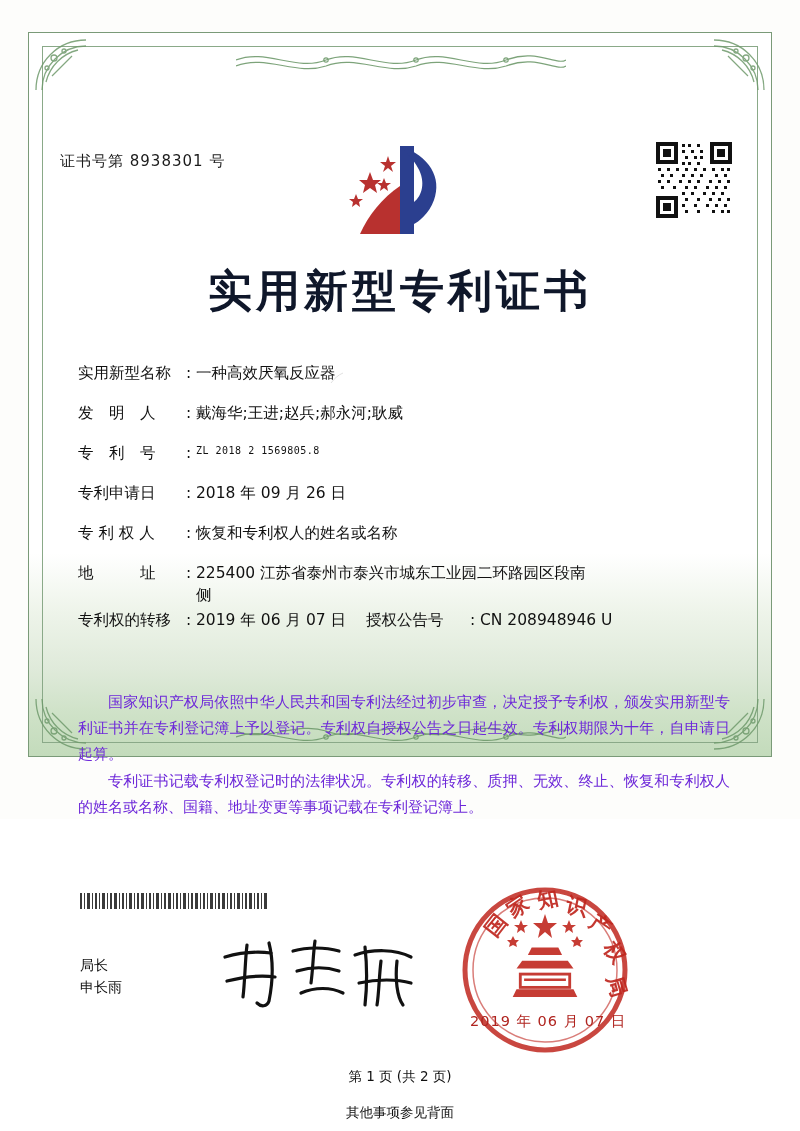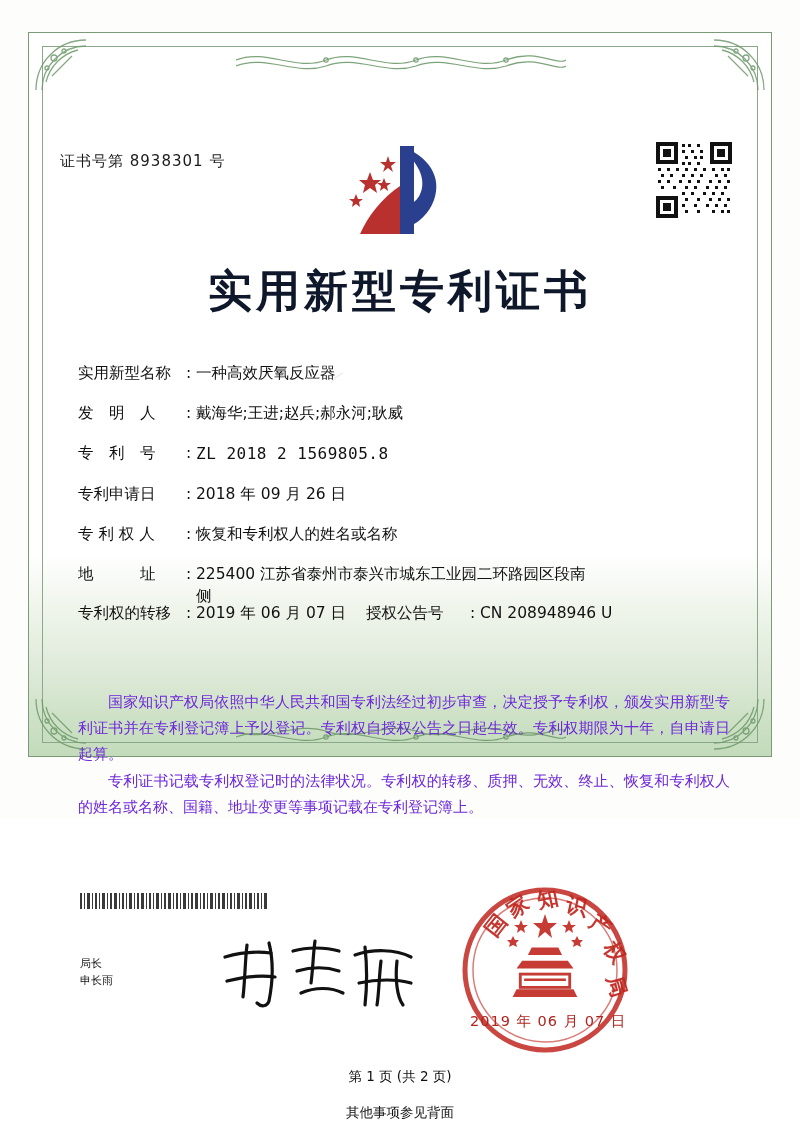--- a/index.html
+++ b/index.html
@@ -62,37 +62,37 @@
     position:absolute;left:78px;top:365px;right:84px;
     font-size:15.5px;color:#111;line-height:1.1;
   }
   .row{display:flex;align-items:flex-start;margin-bottom:23px;}
   .lab{
     width:108px;flex:0 0 108px;white-space:nowrap;
     letter-spacing:0px;
   }
   .colon{width:10px;flex:0 0 10px;}
   .val{flex:1;}
-  .val.mono{font-family:"DejaVu Sans Mono","Liberation Mono",monospace;font-size:16px;letter-spacing:0.5px;}
+  .val.mono{font-family:"DejaVu Sans Mono","Liberation Mono",monospace;font-size:10px;letter-spacing:0.5px;}
   .row-2col{display:flex;align-items:flex-start;margin-bottom:18px;}
   .sub-lab{width:104px;flex:0 0 104px;white-space:nowrap;}
 
   .para{
     position:absolute;left:78px;right:70px;top:690px;
     font-size:15px;color:#6d28d9;line-height:1.72;
     text-align:justify;
     font-family:"DejaVu Serif","Liberation Serif",serif;
   }
   .para p{margin:0 0 2px 0;text-indent:2em;}
 
   .barcode{
     position:absolute;left:80px;top:893px;width:190px;height:16px;
   }
   .sig-block{
-    position:absolute;left:80px;top:955px;font-size:11px;line-height:1.55;color:#111;
+    position:absolute;left:80px;top:955px;font-size:14px;line-height:1.55;color:#111;
   }
   .handwriting{
     position:absolute;left:215px;top:935px;width:210px;height:80px;
   }
   .seal{
     position:absolute;left:455px;top:880px;width:180px;height:180px;
   }
   .seal-date{
     position:absolute;left:470px;top:1012px;font-size:14.5px;color:#b0241f;
     letter-spacing:1px;font-family:"DejaVu Sans","Liberation Sans",sans-serif;
@@ -319,21 +319,21 @@
     <div class="row">
       <div class="lab">专利申请日</div>
       <div class="colon">:</div>
       <div class="val">2018 年 09 月 26 日</div>
     </div>
     <div class="row">
       <div class="lab">专 利 权 人</div>
       <div class="colon">:</div>
       <div class="val">恢复和专利权人的姓名或名称</div>
     </div>
-    <div class="row" style="margin-bottom:0;">
+    <div class="row" style="margin-bottom:8px;">
       <div class="lab">地　　　址</div>
       <div class="colon">:</div>
       <div class="val">
         <div>225400 江苏省泰州市泰兴市城东工业园二环路园区段南</div>
         <div style="margin-top:5px;">侧</div>
       </div>
     </div>
     <div class="row-2col">
       <div class="lab">专利权的转移</div>
       <div class="colon">:</div>

